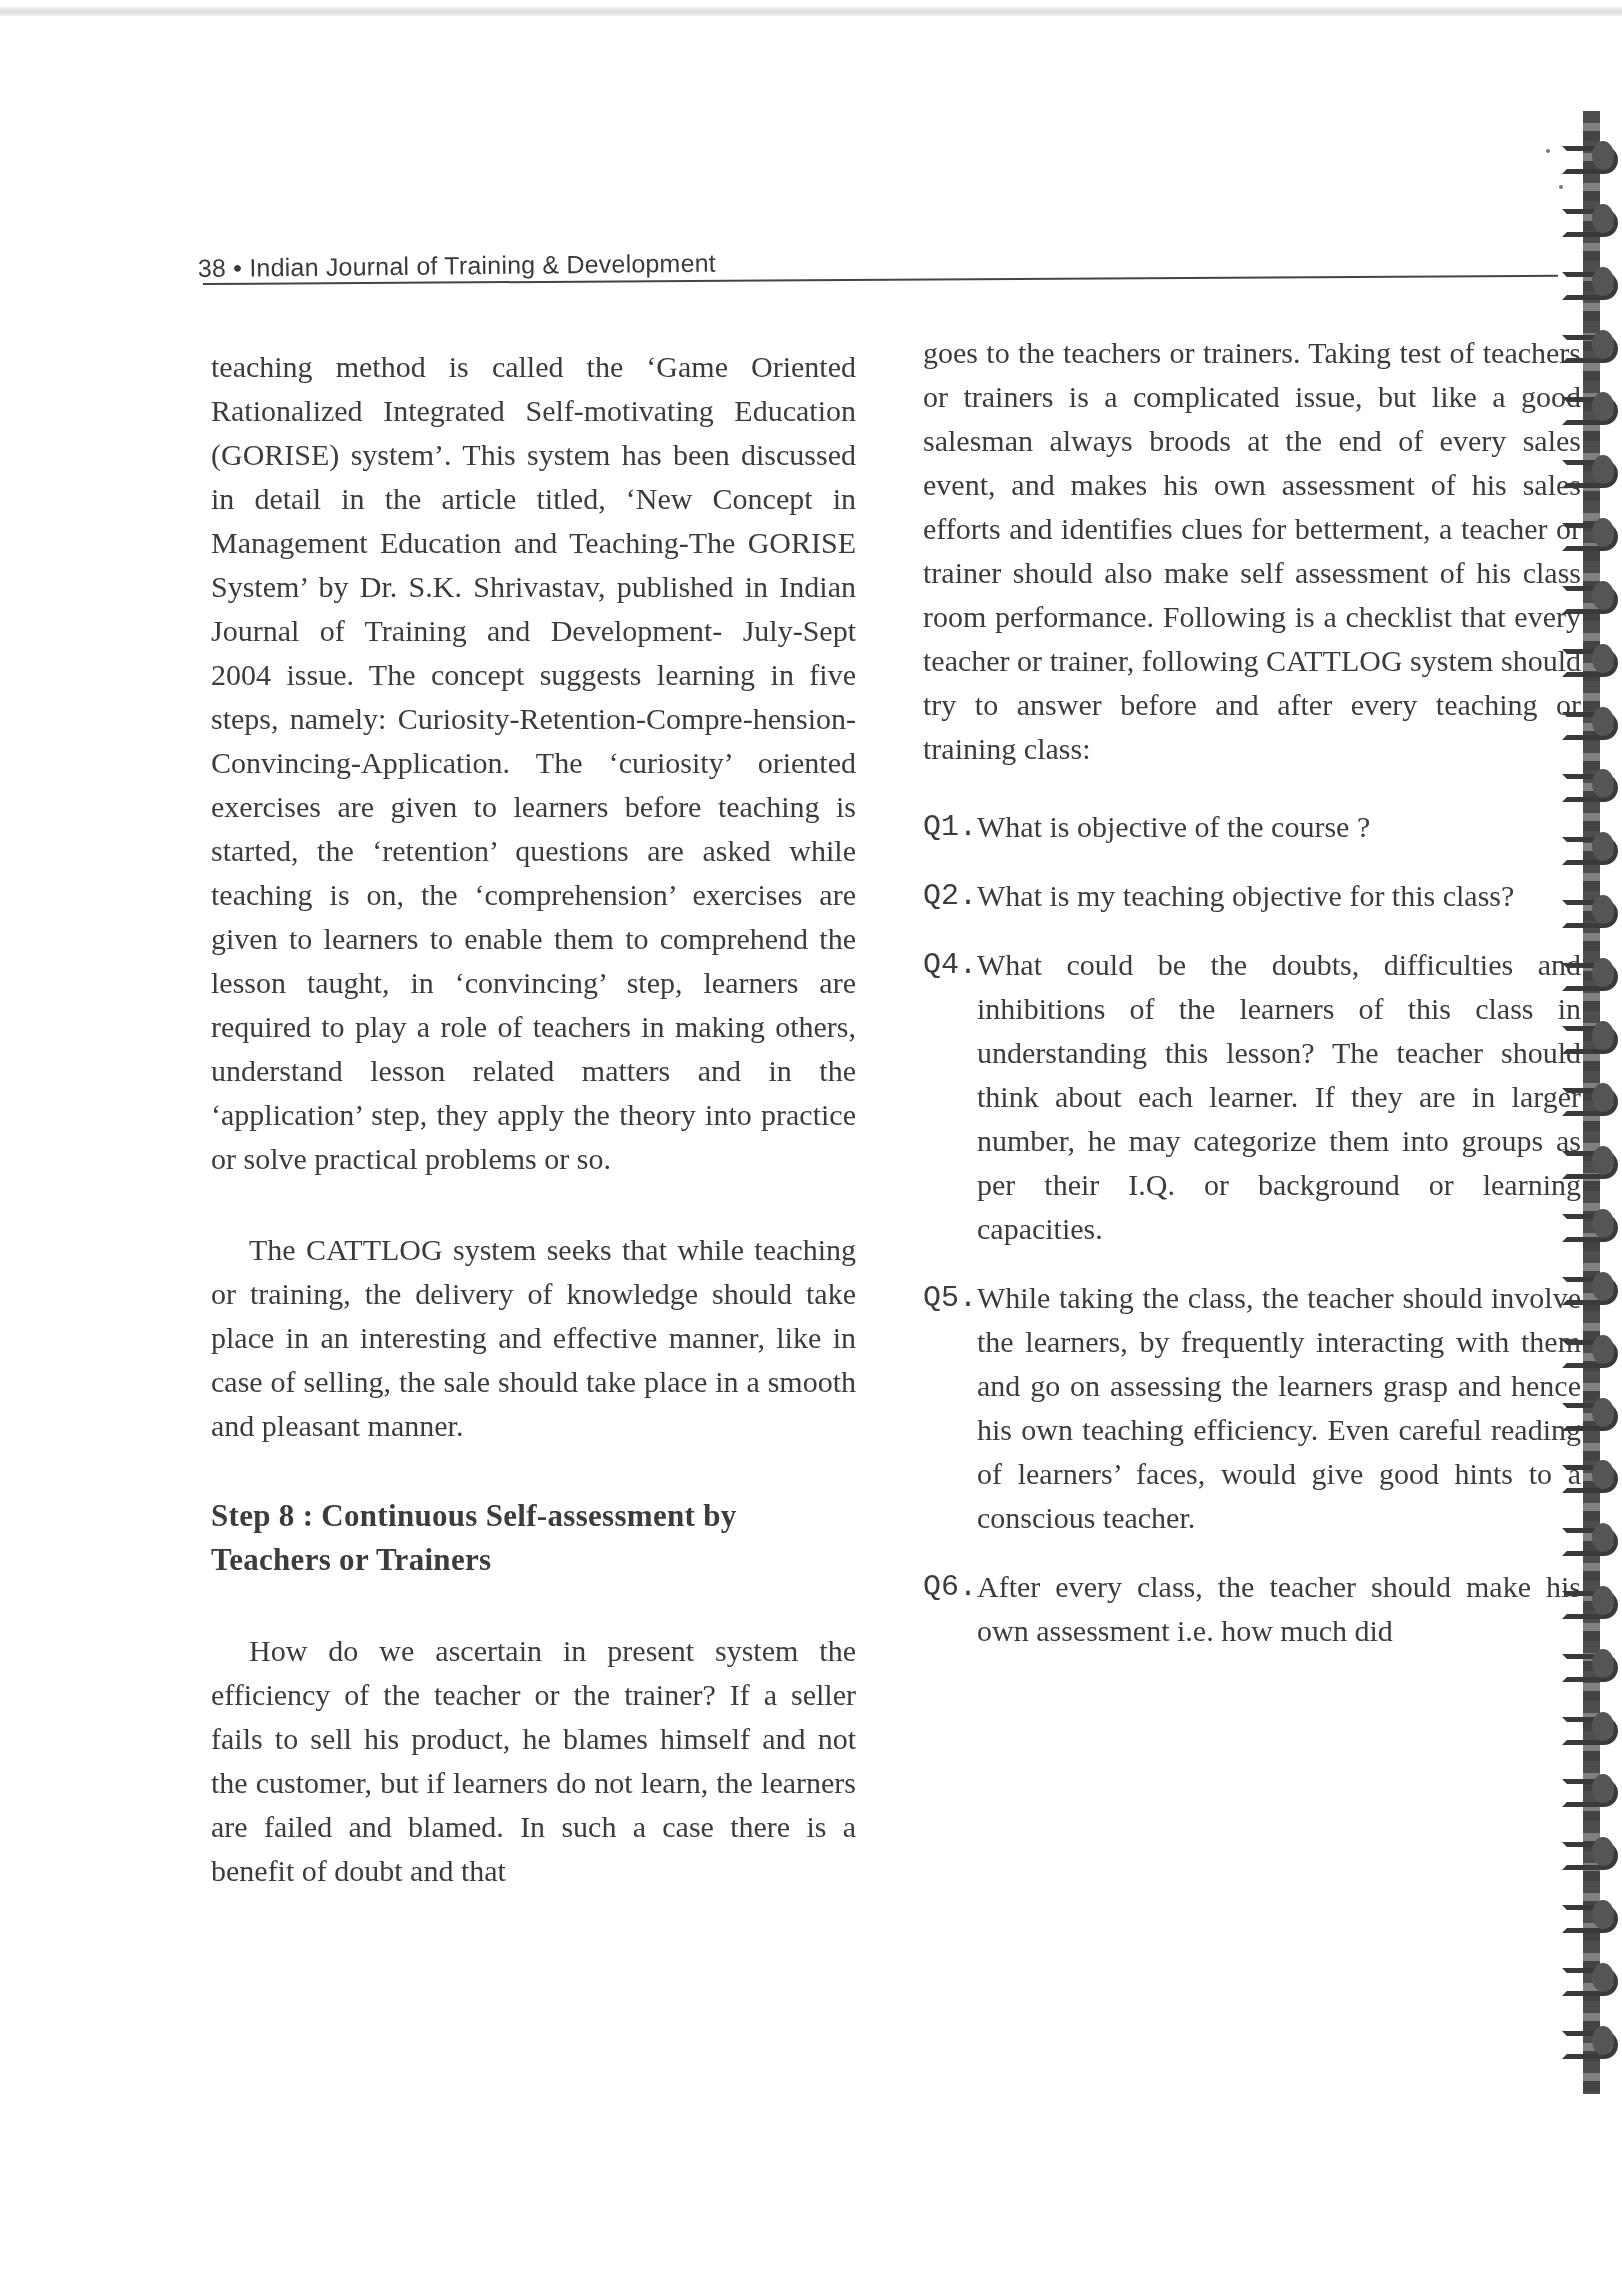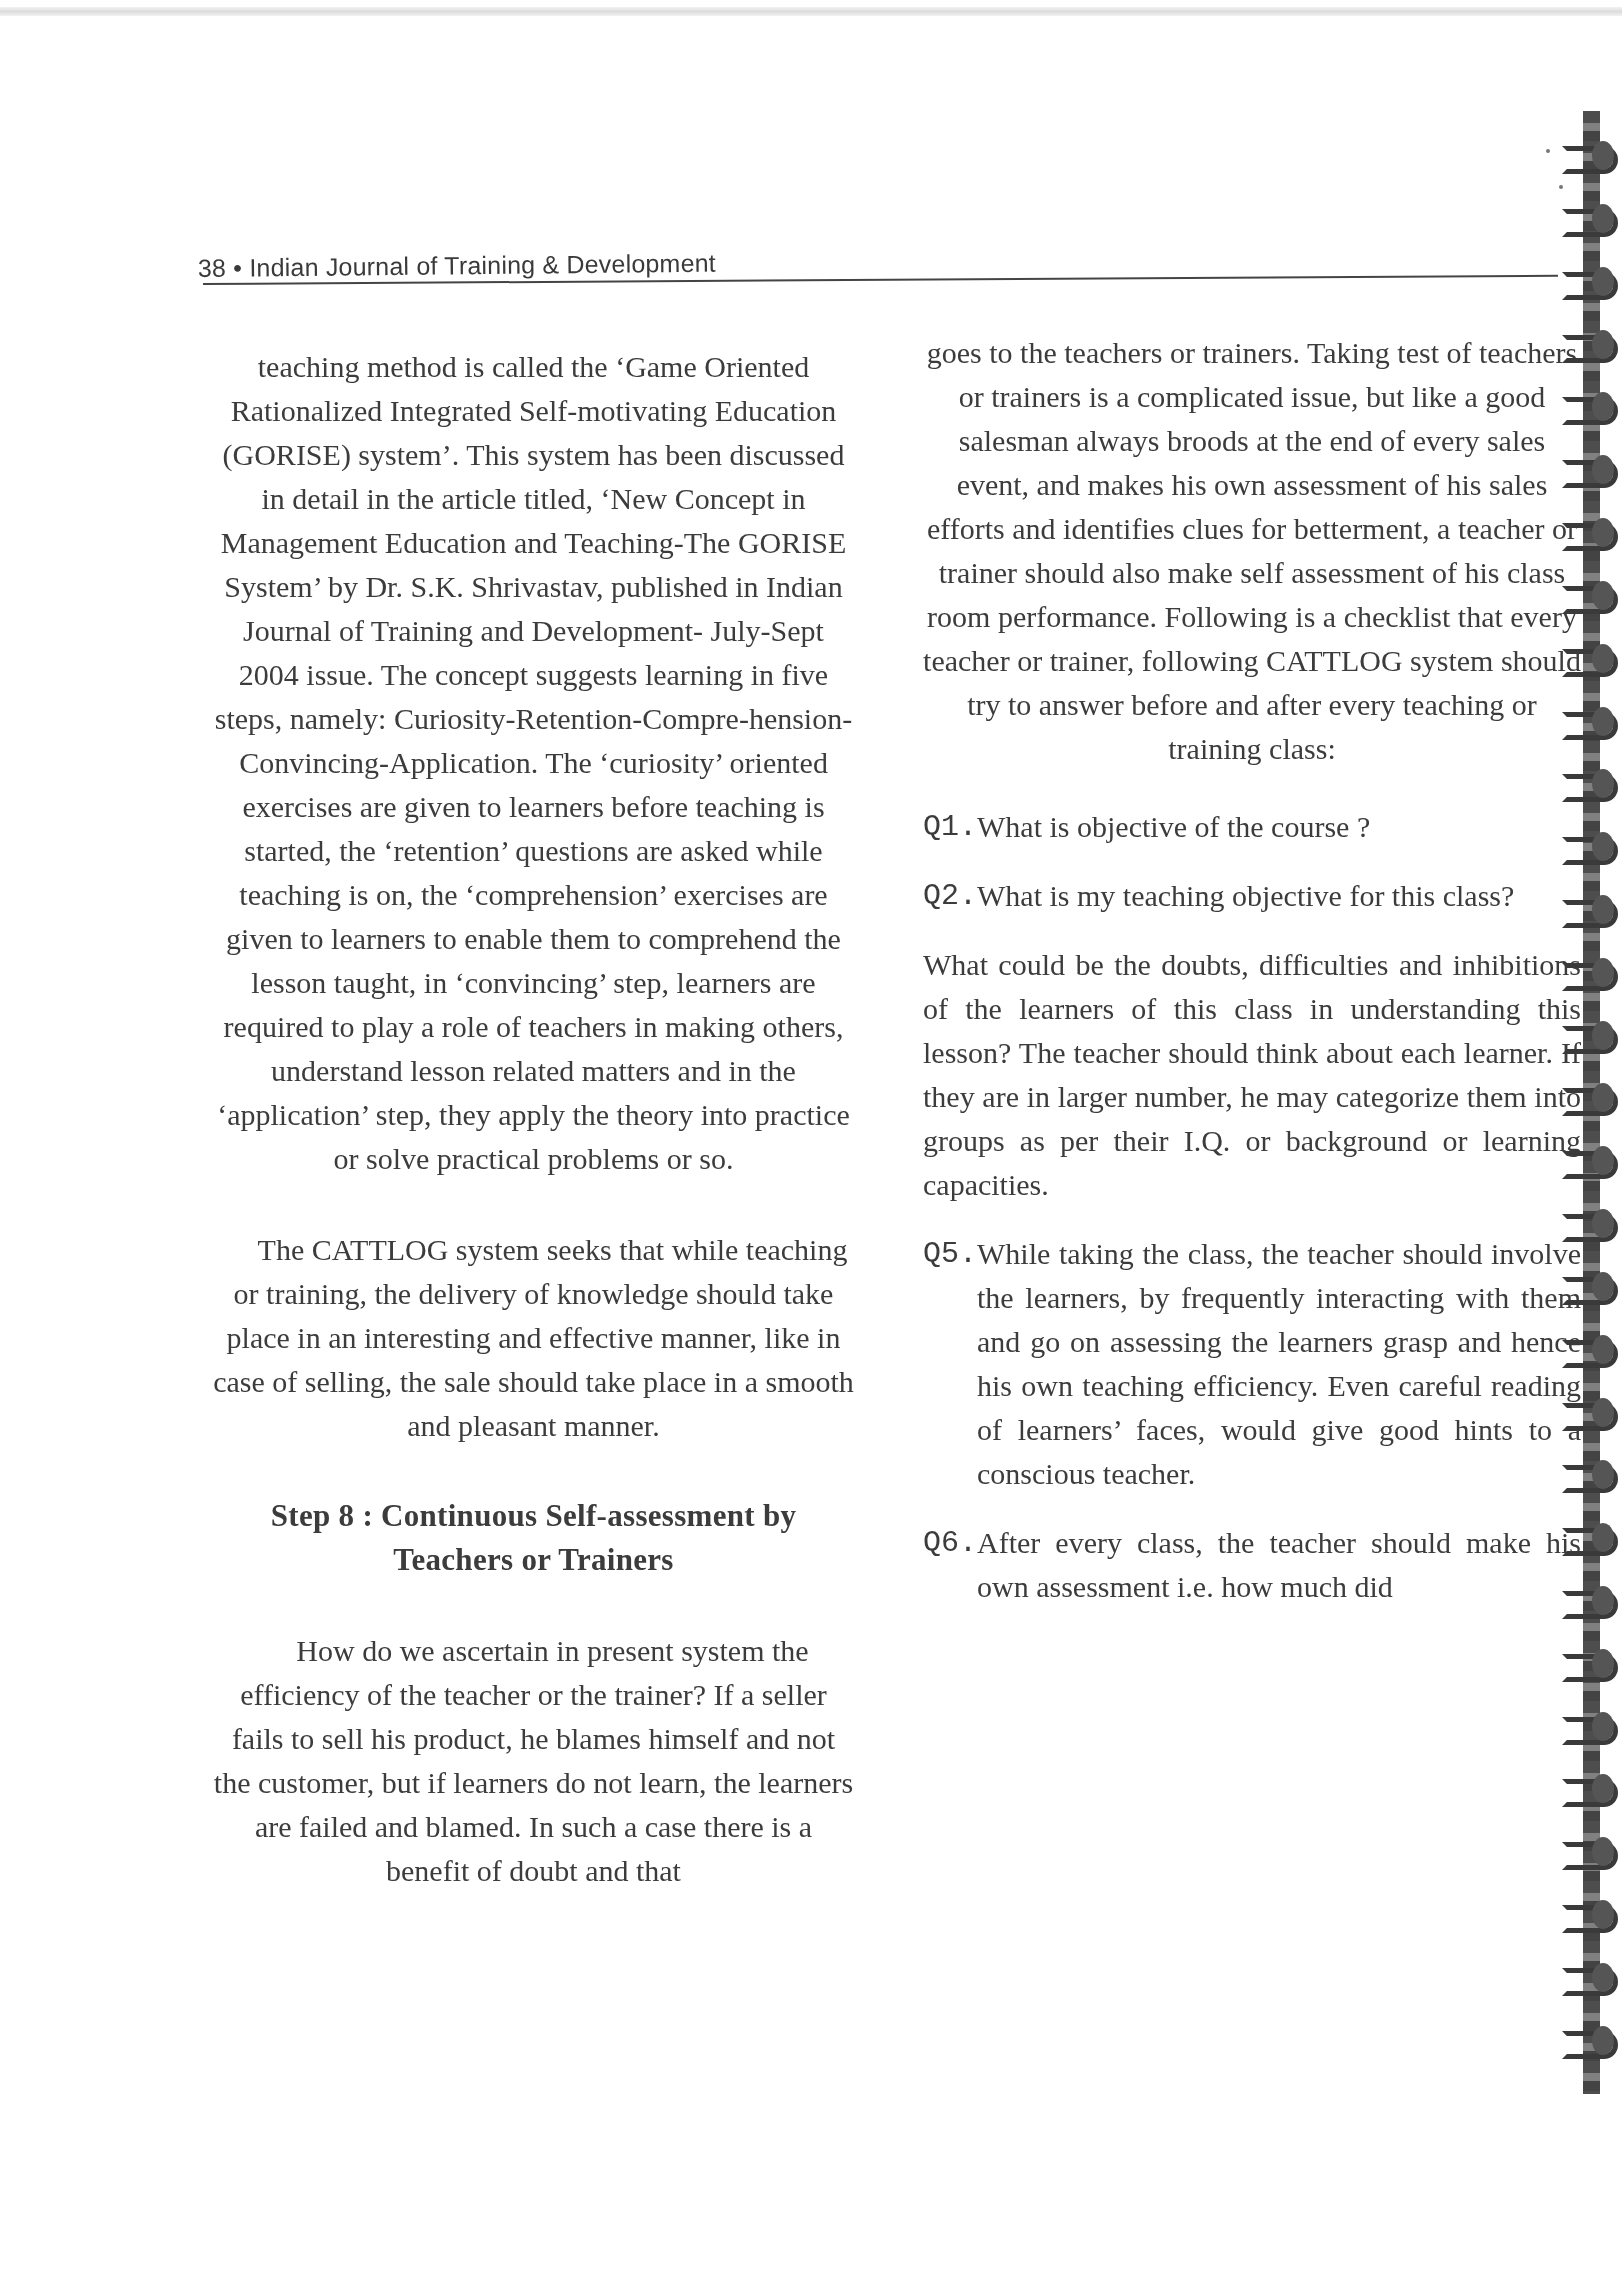--- a/index.html
+++ b/index.html
@@ -9,21 +9,21 @@
               background:linear-gradient(#f2f2f2,#dcdcdc,#f2f2f2); }
   .running-head { position:absolute; left:198px; top:254px;
                   font-family:"Liberation Sans","DejaVu Sans",sans-serif;
                   font-size:25px; color:#3a3a3a; letter-spacing:0.2px;
                   transform:rotate(-0.6deg); transform-origin:left bottom; white-space:nowrap; }
   .head-rule { position:absolute; left:203px; top:283px; width:1355px; height:2px;
                background:#444; transform:rotate(-0.35deg); transform-origin:left center; }
   .col { position:absolute; font-size:30px; line-height:44px; text-align:justify; }
   .col-left { left:211px; top:345px; width:645px; }
   .col-right { left:923px; top:331px; width:658px; }
-  .col p { margin:0;text-align:center; }
+  .col p { margin:0; }
   .indent { text-indent:38px; }
   .gap-para { margin-top:47px !important; }
   .heading { font-weight:bold; font-size:31px; line-height:44px; text-align:left;
              margin-top:46px !important; letter-spacing:0.3px; }
   .gap-heading { margin-top:47px !important; }
   .q { display:flex; margin-top:25px !important; text-align:left; }
   .q:first-of-type { margin-top:34px !important; }
   .q .qn { flex:0 0 54px;font-family:Liberation Mono, monospace; }
   .q .qt { flex:1; text-align:justify; }
   .q.first { margin-top:34px !important; }
@@ -61,20 +61,21 @@
   <p>goes to the teachers or trainers. Taking test of teachers or trainers is a complicated issue, but like a good salesman always broods at the end of every sales event, and makes his own assessment of his sales efforts and identifies clues for betterment, a teacher or trainer should also make self assessment of his class room performance. Following is a checklist that every teacher or trainer, following CATTLOG system should try to answer before and after every teaching or training class:</p>
   <div class="q first">
     <span class="qn">Q1.</span>
     <span class="qt">What is objective of the course ?</span>
   </div>
   <div class="q">
     <span class="qn">Q2.</span>
     <span class="qt">What is my teaching objective for this class?</span>
   </div>
   <div class="q">
+    <span class="qn">Q4.</span>
     <span class="qt">What could be the doubts, difficulties and inhibitions of the learners of this class in understanding this lesson? The teacher should think about each learner. If they are in larger number, he may categorize them into groups as per their I.Q. or background or learning capacities.</span>
   </div>
   <div class="q">
     <span class="qn">Q5.</span>
     <span class="qt">While taking the class, the teacher should involve the learners, by frequently interacting with them and go on assessing the learners grasp and hence his own teaching efficiency. Even careful reading of learners’ faces, would give good hints to a conscious teacher.</span>
   </div>
   <div class="q">
     <span class="qn">Q6.</span>
     <span class="qt">After every class, the teacher should make his own assessment i.e. how much did</span>
   </div>

